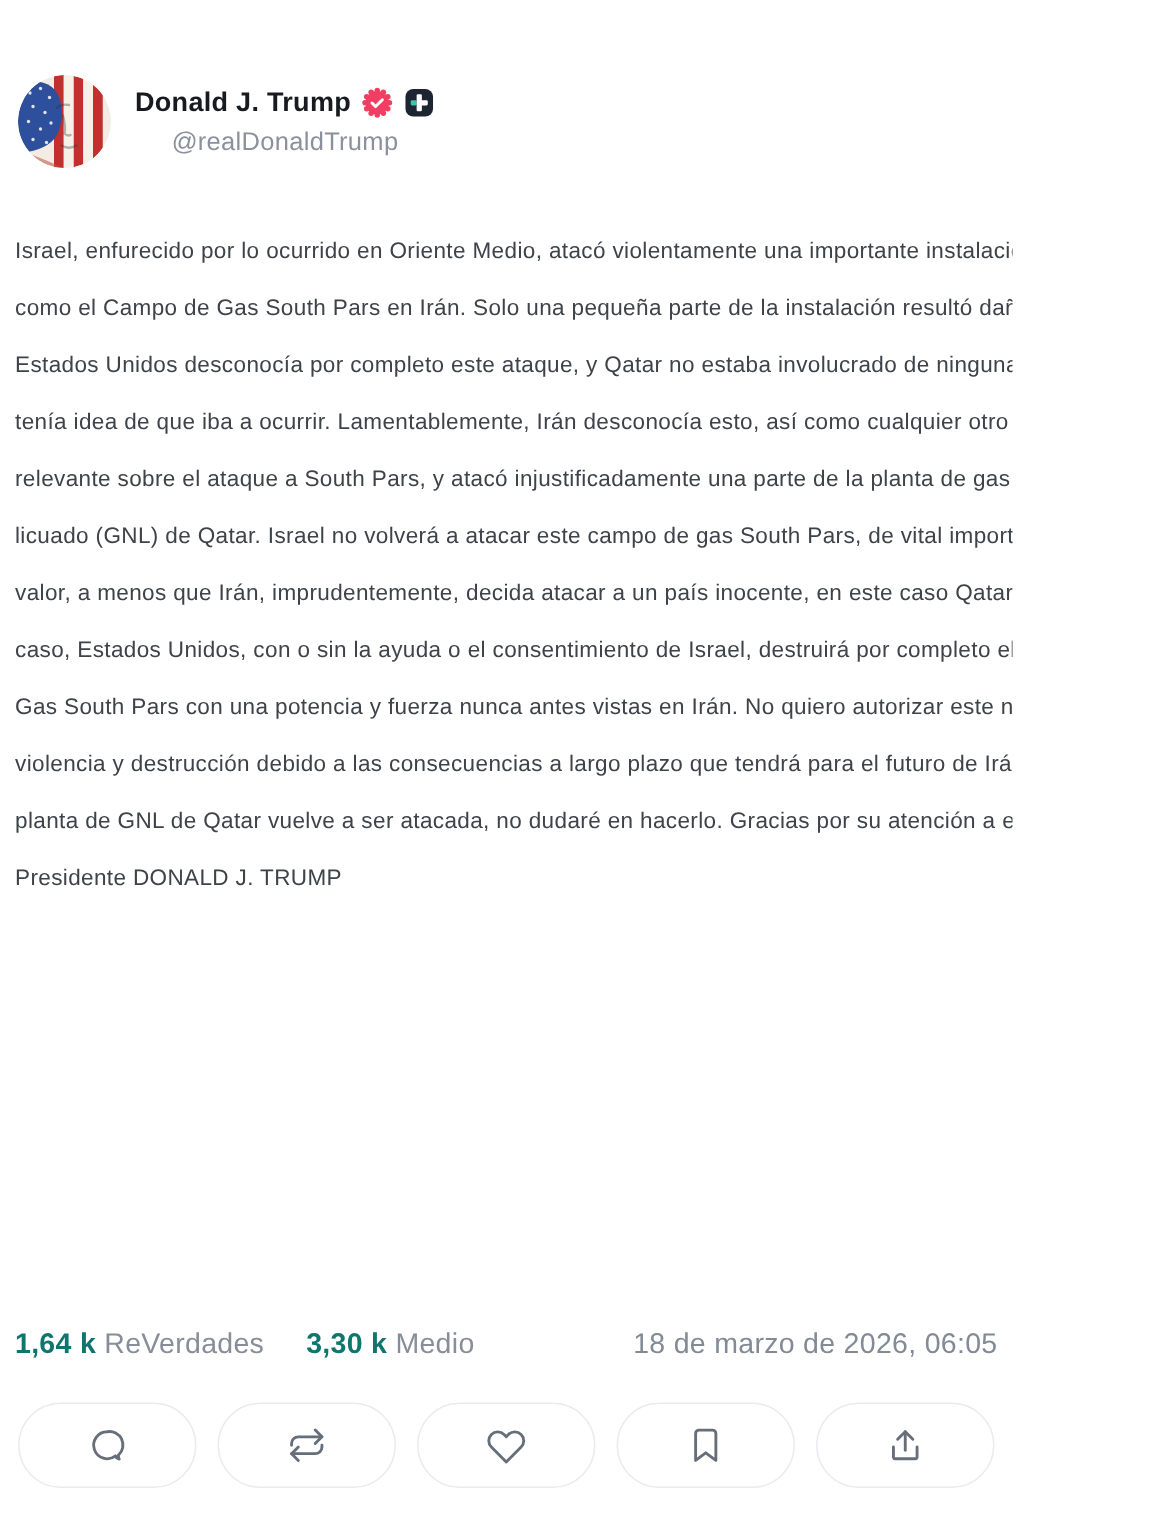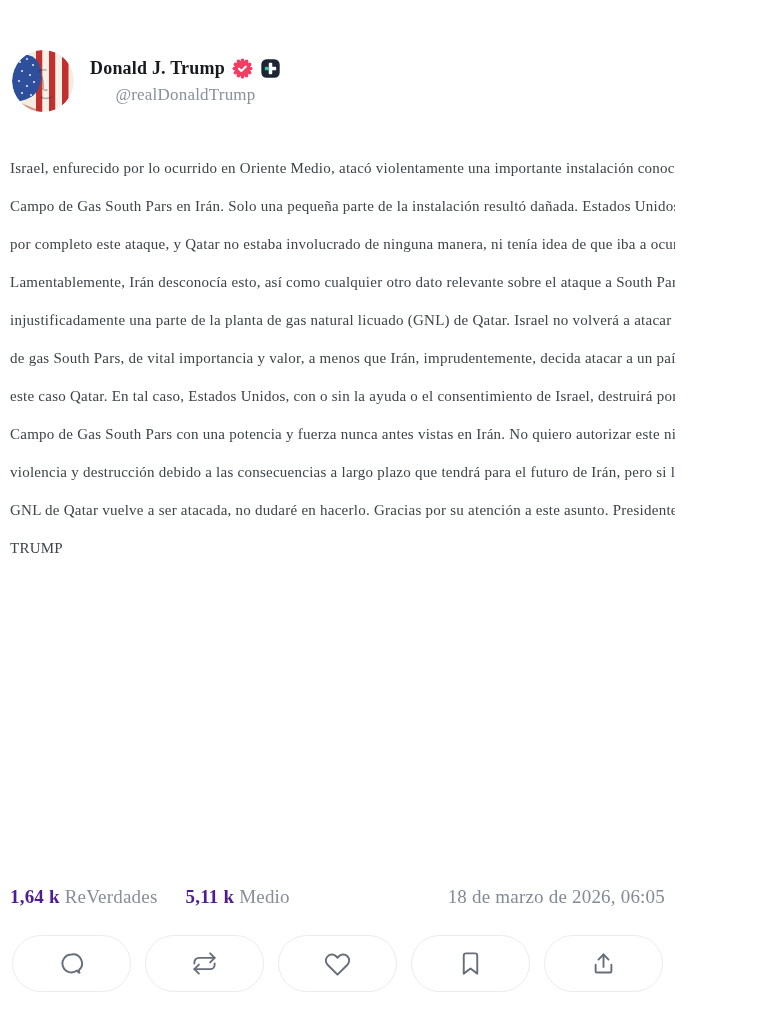--- a/index.html
+++ b/index.html
@@ -1,20 +1,20 @@
 <!DOCTYPE html>
 <html><head>
 <meta charset="utf-8">
 <style>
   html,body{margin:0;padding:0;background:#fff;}
   .post{
     position:relative;
     width:675px;height:1012px;
     background:#ffffff;
-    font-family:Liberation Serif, serif;
+    font-family:Liberation Sans, sans-serif;
     overflow:hidden;
     border-radius:28px;
   }
   
   .header{position:absolute;top:50px;left:12px;display:flex;gap:16px;}
   .avatar{width:62px;height:62px;border-radius:50%;overflow:hidden;flex:0 0 auto;}
   .author-block{display:flex;flex-direction:column;justify-content:center;}
   .name-row{display:flex;align-items:center;gap:7px;}
   .display-name{font-size:18px;font-weight:700;color:#171a1f;letter-spacing:.2px;}
   .badge{width:21px;height:21px;display:block;}
@@ -25,21 +25,21 @@
     font-size:15px;line-height:38px;letter-spacing:.25px;
     color:#3d4349;white-space:pre-wrap;
   }
   
   .stats{
     position:absolute;top:886px;left:10px;right:10px;
     display:flex;align-items:baseline;
     font-size:19px;color:#878e99;letter-spacing:.2px;
   }
   .stat{margin-right:28px;}
-  .stat b{color:#4c1d95;font-weight:700;}
+  .stat b{color:#0f766e;font-weight:700;}
   .timestamp{margin-left:auto;color:#828a95;}
   
   .actions{position:absolute;top:935px;left:12px;right:12px;display:flex;gap:14px;}
   .action-pill{
     flex:1;height:57px;background:#fff;
     border:1.5px solid #e9ebef;border-radius:29px;
     display:flex;align-items:center;justify-content:center;
     color:#666e7a;cursor:pointer;padding:0;
   }
   .action-pill svg{display:block;}
@@ -115,21 +115,21 @@
         </svg>
       </div>
       <div class="handle">@realDonaldTrump</div>
     </div>
   </div>
 
   <div class="body-text">Israel, enfurecido por lo ocurrido en Oriente Medio, atacó violentamente una importante instalación conocida como el Campo de Gas South Pars en Irán. Solo una pequeña parte de la instalación resultó dañada. Estados Unidos desconocía por completo este ataque, y Qatar no estaba involucrado de ninguna manera, ni tenía idea de que iba a ocurrir. Lamentablemente, Irán desconocía esto, así como cualquier otro dato relevante sobre el ataque a South Pars, y atacó injustificadamente una parte de la planta de gas natural licuado (GNL) de Qatar. Israel no volverá a atacar este campo de gas South Pars, de vital importancia y valor, a menos que Irán, imprudentemente, decida atacar a un país inocente, en este caso Qatar. En tal caso, Estados Unidos, con o sin la ayuda o el consentimiento de Israel, destruirá por completo el Campo de Gas South Pars con una potencia y fuerza nunca antes vistas en Irán. No quiero autorizar este nivel de violencia y destrucción debido a las consecuencias a largo plazo que tendrá para el futuro de Irán, pero si la planta de GNL de Qatar vuelve a ser atacada, no dudaré en hacerlo. Gracias por su atención a este asunto. Presidente DONALD J. TRUMP</div>
 
   <div class="stats">
     <span class="stat"><b>1,64 k</b> <span>ReVerdades</span></span>
-    <span class="stat"><b>5,11 k</b> <span>Medio</span></span>
+    <span class="stat"><b>3,30 k</b> <span>Medio</span></span>
     <span class="timestamp">18 de marzo de 2026, 06:05</span>
   </div>
 
   <div class="actions">
 
     <button class="action-pill" aria-label="reply-icon">
       <svg width="27" height="27" viewBox="0 0 24 24" fill="none" stroke="currentColor" stroke-width="1.7" stroke-linecap="round" stroke-linejoin="round">
         <path d="M12 4a8 8 0 1 0 4.9 14.3c.25.9.95 1.6 2.2 1.9-.5-.8-.6-1.6-.45-2.35A8 8 0 0 0 12 4z"></path>
       </svg>
     </button>

